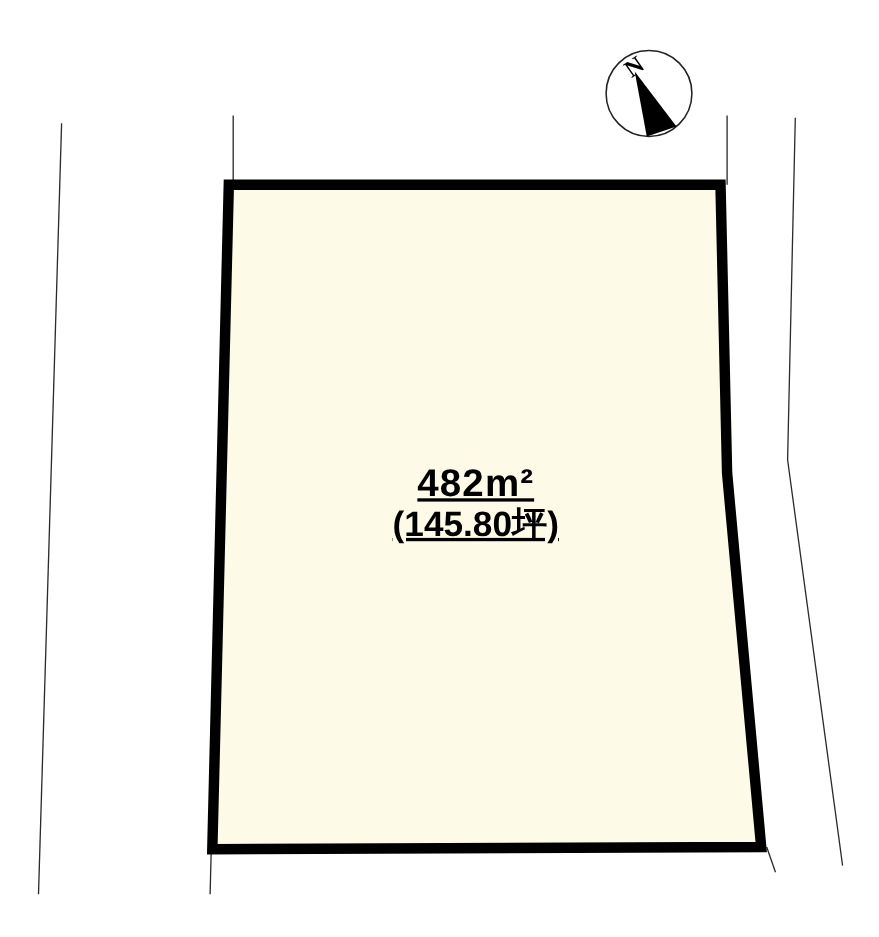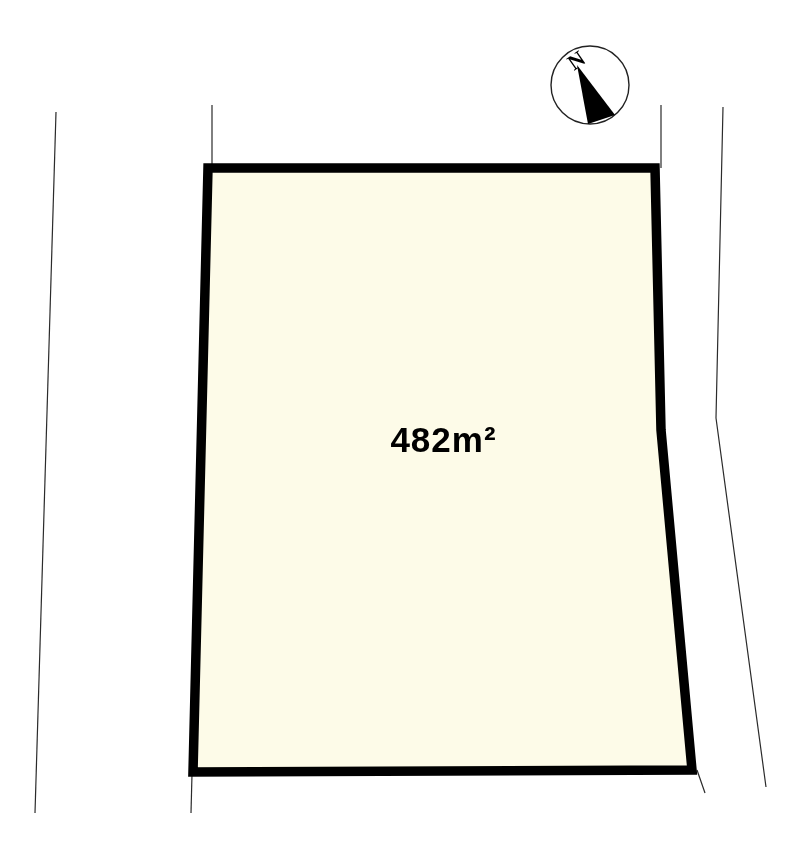--- a/index.html
+++ b/index.html
@@ -16,27 +16,28 @@
     font-family: "Liberation Sans", sans-serif;
     color: #000000;
   }
   .stage svg {
     position: absolute;
     left: 0;
     top: 0;
   }
   .area-label {
     position: absolute;
-    left: 266px;
+    left: 255px;
     top: 421px;
     width: 355px;
     text-align: center;
     font-weight: bold;
     line-height: 37px;
     white-space: nowrap;
+    text-decoration: underline;
   }
   .area-sqm {
     font-size: 35px;
     letter-spacing: 1px;
   }
   .area-tsubo {
     font-size: 32px;
   }
   .road-label {
     position: absolute;
@@ -71,15 +72,16 @@
     <g>
       <circle cx="590" cy="85" r="39" fill="#ffffff" stroke="#222222" stroke-width="1.4"></circle>
       <polygon points="577,65 588,124 615,115" fill="#000000"></polygon>
       <text x="576" y="68" text-anchor="middle" class="compass-n-text" transform="rotate(-35 576 60)">N</text>
     </g>
   </svg>
 
 
   <div class="area-label">
     <div class="area-sqm">482m²</div>
+    <div class="area-tsubo">(145.80坪)</div>
   </div>
 
 </div>
 
 </body></html>

